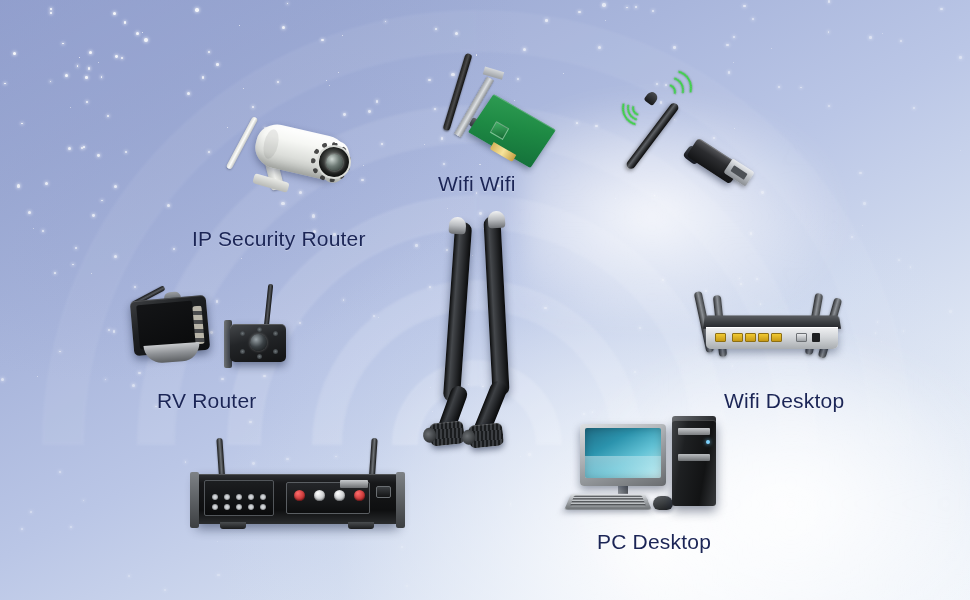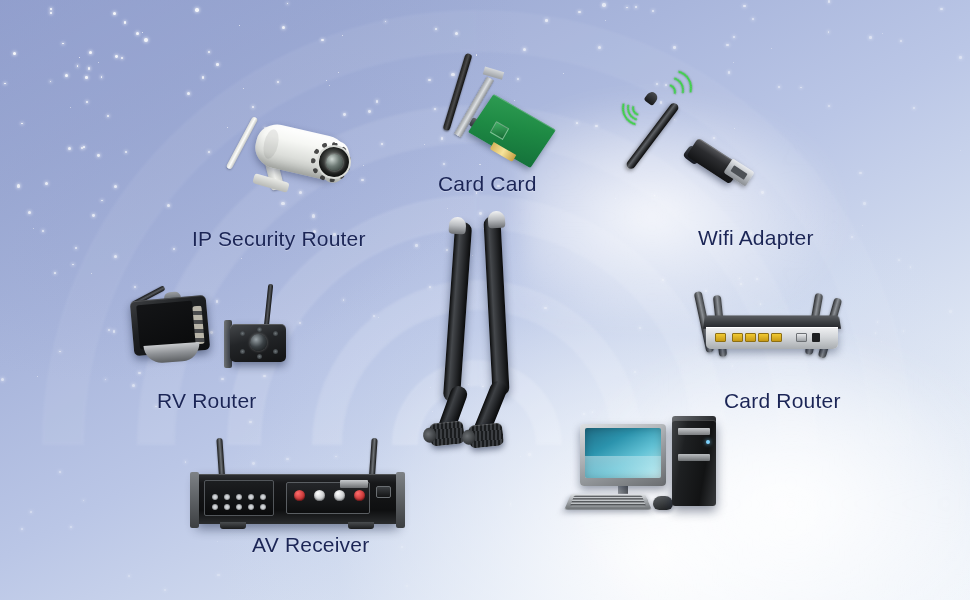--- a/index.html
+++ b/index.html
@@ -736,53 +736,52 @@
   <div class="label" style="left:192px; top:227px;">IP Security Router</div>
 
   <div class="node wcard">
     <div class="cardant"></div>
     <div class="antbase"></div>
     <div class="bracket2"></div>
     <div class="pcb"></div>
     <div class="chip"></div>
     <div class="gold"></div>
   </div>
-  <div class="label" style="left:438px; top:172px;">Card Card</div>
+  <div class="label" style="left:438px; top:172px;">Wifi Wifi</div>
 
   <div class="node wadap">
     <div class="wave wl1"></div>
     <div class="wave wl2"></div>
     <div class="wave wl3"></div>
     <div class="wave wr1"></div>
     <div class="wave wr2"></div>
     <div class="wave wr3"></div>
     <div class="dant"></div>
     <div class="dtip"></div>
     <div class="hinge"></div>
     <div class="body"></div>
     <div class="usb"></div>
   </div>
-  <div class="label" style="left:698px; top:226px;">Wifi Adapter</div>
 
   <div class="node wrouter">
     <div class="rant ra1"></div>
     <div class="rant ra2"></div>
     <div class="rant ra3"></div>
     <div class="rant ra4"></div>
     <div class="rtop"></div>
     <div class="rfront"></div>
     <div class="port p1"></div>
     <div class="port p2"></div>
     <div class="port p3"></div>
     <div class="port p4"></div>
     <div class="port p5"></div>
     <div class="pwan"></div>
     <div class="pjack"></div>
   </div>
-  <div class="label" style="left:724px; top:389px;">Card Router</div>
+  <div class="label" style="left:724px; top:389px;">Wifi Desktop</div>
 
   <div class="node cant">
     <div class="rod r1"></div>
     <div class="rod r2"></div>
     <div class="cap c1"></div>
     <div class="cap c2"></div>
     <div class="elbow e1"></div>
     <div class="elbow e2"></div>
     <div class="sma s1"></div>
     <div class="sma s2"></div>
@@ -828,29 +827,29 @@
     <div class="spk"></div>
     <div class="post pr" style="left:104px; top:54px;"></div>
     <div class="post pw" style="left:124px; top:54px;"></div>
     <div class="post pw" style="left:144px; top:54px;"></div>
     <div class="post pr" style="left:164px; top:54px;"></div>
     <div class="hdmi"></div>
     <div class="iec"></div>
     <div class="foot f1"></div>
     <div class="foot f2"></div>
   </div>
-  <div class="label" style="left:252px; top:533px;">AV Receiver</div>
 
   <div class="node pc">
     <div class="monstand"></div>
     <div class="monbase"></div>
     <div class="monbez"></div>
     <div class="monscr"></div>
     <div class="kb"></div>
     <div class="mouse"></div>
     <div class="towtop"></div>
     <div class="tower"></div>
     <div class="bay"></div>
     <div class="bay2"></div>
     <div class="led"></div>
   </div>
+  <div class="label" style="left:597px; top:530px;">PC Desktop</div>
 
 </div>
 
 </body></html>

